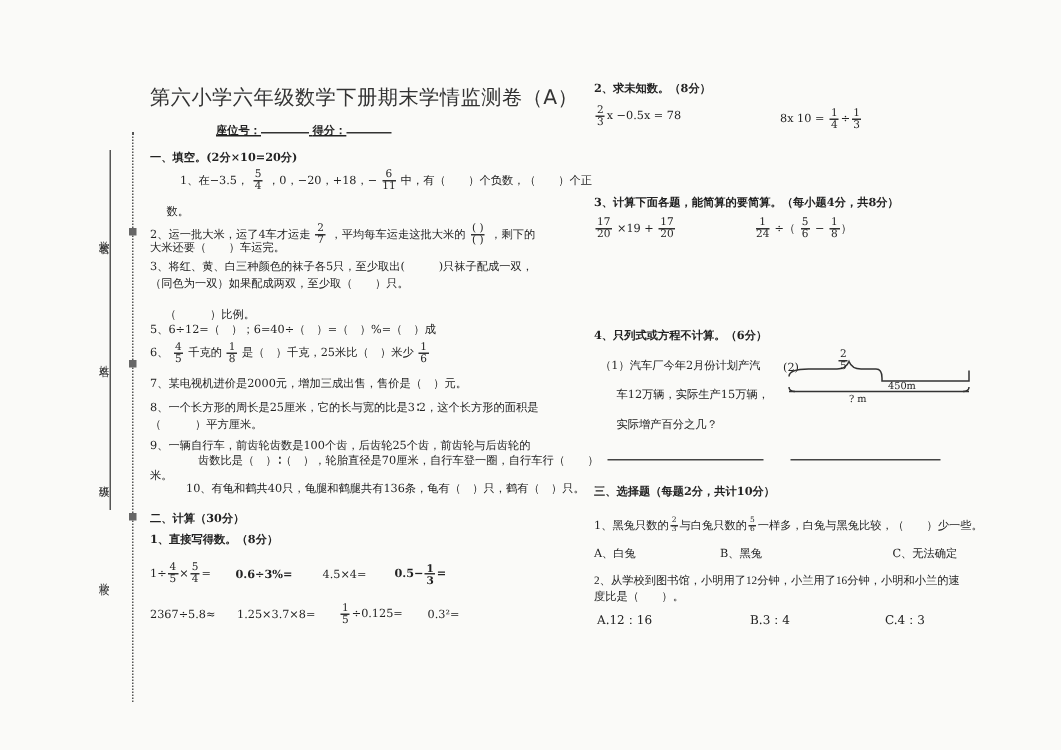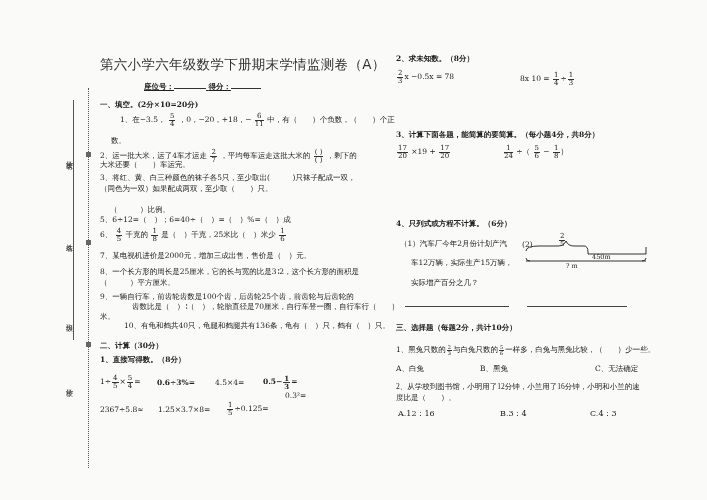--- a/index.html
+++ b/index.html
@@ -92,21 +92,21 @@
   <div class="abs t" style="left:215px;top:378px;">4.5×4=</div>
   <div class="abs t b" style="left:263px;top:375px;">
     <span>0.5−</span><span class="frac"><span class="num">1</span><span>3</span></span>=
   </div>
 
   <div class="abs t" style="left:100px;top:405px;">2367÷5.8≈</div>
   <div class="abs t" style="left:158px;top:405px;">1.25×3.7×8=</div>
   <div class="abs t" style="left:226px;top:402px;">
     <span class="frac"><span class="num">1</span><span>5</span></span><span>÷0.125=</span>
   </div>
-  <div class="abs t" style="left:285px;top:391px;">0.3²=</div>
+  <div class="abs t" style="left:285px;top:405px;">0.3²=</div>
 
   <div class="abs t b" style="left:396px;top:54px;">2、求未知数。（8分）</div>
   <div class="abs t" style="left:396px;top:70px;">
     <span class="frac"><span class="num">2</span><span>3</span></span><span>x −0.5x = 78</span>
   </div>
   <div class="abs t" style="left:520px;top:72px;">
     <span>8x  10 =</span>
     <span class="frac"><span class="num">1</span><span>4</span></span>÷<span class="frac"><span class="num">1</span><span>3</span></span>
   </div>
 

